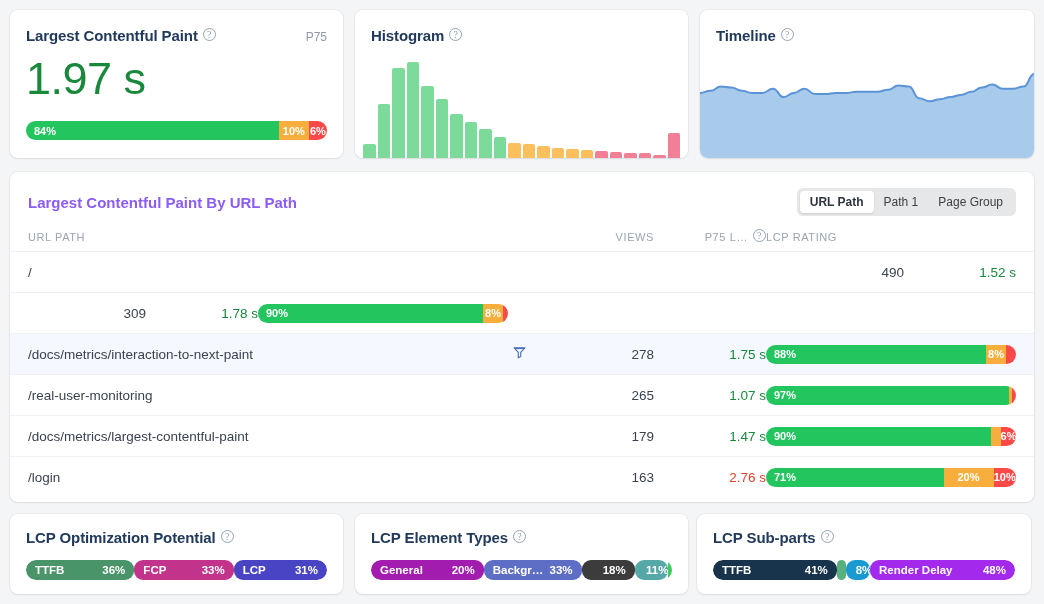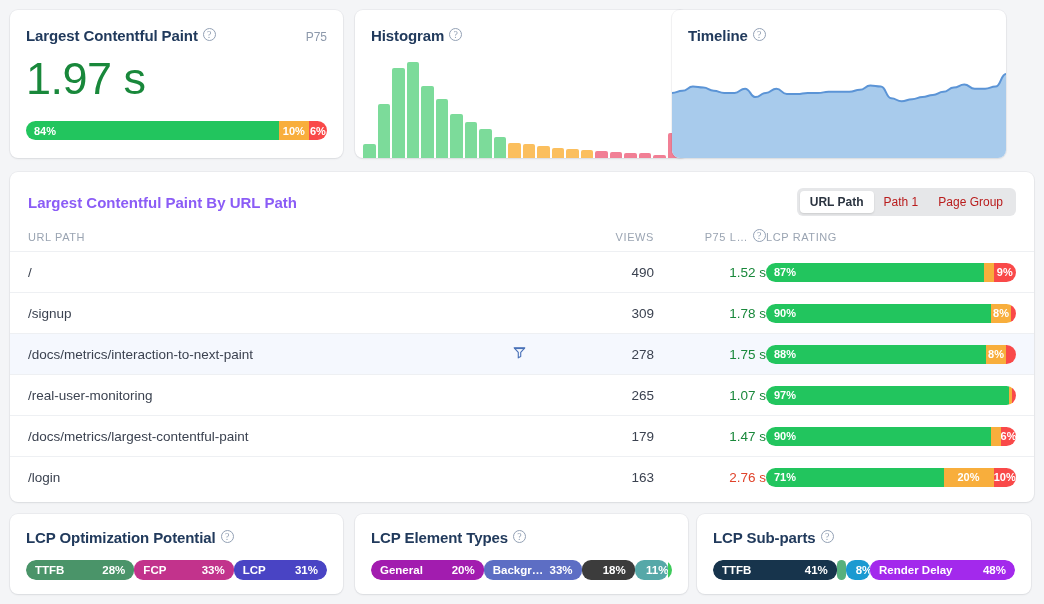--- a/index.html
+++ b/index.html
@@ -57,34 +57,34 @@
   .ratingbar .seg.good { background: #22c55e; justify-content: flex-start; padding-left: 8px; }
   .ratingbar .seg.ni   { background: #f8ae3c; justify-content: center; }
   .ratingbar .seg.poor { background: #f94949; justify-content: center; }
 
   #lcp-rating-wrap { margin-top: 20px; }
 
   #hist-card { left: 355px; top: 10px; width: 333px; height: 148px; padding: 16px 0 0 16px; }
   #hist-plot { position: absolute; left: 8px; right: 8px; bottom: 0; height: 105px; display: flex; align-items: flex-end; gap: 2px; }
   #hist-plot .hbar { flex: 1 1 0; border-radius: 2px 2px 0 0; }
 
-  #timeline-card { left: 672px; top: 10px; width: 334px; height: 148px; padding: 16px 0 0 16px; }
+  #timeline-card { left: 700px; top: 10px; width: 334px; height: 148px; padding: 16px 0 0 16px; }
   #timeline-plot { position: absolute; left: 0; right: 0; bottom: 0; height: 105px; }
   #timeline-plot svg { display: block; width: 100%; height: 100%; }
 
   
   #table-card { left: 10px; top: 172px; width: 1024px; height: 330px; }
   #table-head { display: flex; align-items: center; justify-content: space-between; padding: 16px 18px 0 18px; }
   #table-title { font-size: 15px; font-weight: bold; color: #8b5cf6; }
 
   #segmented {
     display: flex; background: #e6e7e9; border-radius: 6px; padding: 3px; gap: 0;
   }
   #segmented .seg-btn {
-    font-size: 12px; color: #b91c1c; padding: 4px 10px; border-radius: 4px; white-space: nowrap;
+    font-size: 12px; color: #404040; padding: 4px 10px; border-radius: 4px; white-space: nowrap;
   }
   #segmented .seg-btn.active { background: #ffffff; color: #2b3440; font-weight: bold; box-shadow: 0 1px 2px rgba(0,0,0,0.12); }
 
   .thead { display: flex; align-items: center; padding: 14px 18px 8px 18px; font-size: 11px; letter-spacing: 0.6px; color: #9aa4b2; }
   .col-url { flex: 1 1 auto; }
   .col-views { width: 118px; text-align: right; }
   .col-p75 { width: 112px; text-align: right; display: flex; justify-content: flex-end; align-items: center; }
   .col-rating { width: 250px; }
 
   .trow { display: flex; align-items: center; padding: 0 18px; height: 41px; border-top: 1px solid #eef0f3; font-size: 13.5px; color: #3b4250; }
@@ -201,32 +201,22 @@
 
     <div id="table-body">
         <div class="trow">
           <div class="col-url">
             <span>/</span>
           </div>
           <div class="col-views">490</div>
           <div class="col-p75">
             <span class="p75val good">1.52 s</span>
           </div>
-          <div class="col-rating">
-            <div class="ratingbar">
-              <div class="seg good" style="width: 87%;">87%</div>
-              <div class="seg ni" style="width: 4%;"></div>
-              <div class="seg poor" style="width: 9%;">9%</div>
-            </div>
-          </div>
-        </div>
-        <div class="trow">
-          <div class="col-url">
-            <span>/signup</span>
-          </div>
+        </div>
+        <div class="trow">
           <div class="col-views">309</div>
           <div class="col-p75">
             <span class="p75val good">1.78 s</span>
           </div>
           <div class="col-rating">
             <div class="ratingbar">
               <div class="seg good" style="width: 90%;">90%</div>
               <div class="seg ni" style="width: 8%;">8%</div>
               <div class="seg poor" style="width: 2%;"></div>
             </div>
@@ -303,21 +293,21 @@
       </div>
   </div>
 
   <div class="card bcard" id="opt-card">
     <div>
       <span class="card-title">LCP Optimization Potential</span><span class="help-icon">?</span>
     </div>
     <div class="stackbar" id="opt-bar">
         <div class="sseg" style="width: 36%; background: rgb(74, 148, 105);">
           <span class="sname">TTFB</span>
-          <span class="spct">28%</span>
+          <span class="spct">36%</span>
         </div>
         <div class="sseg" style="width: 33%; background: rgb(194, 51, 140);">
           <span class="sname">FCP</span>
           <span class="spct">33%</span>
         </div>
         <div class="sseg" style="width: 31%; background: rgb(73, 68, 196);">
           <span class="sname">LCP</span>
           <span class="spct">31%</span>
         </div>
       </div>

